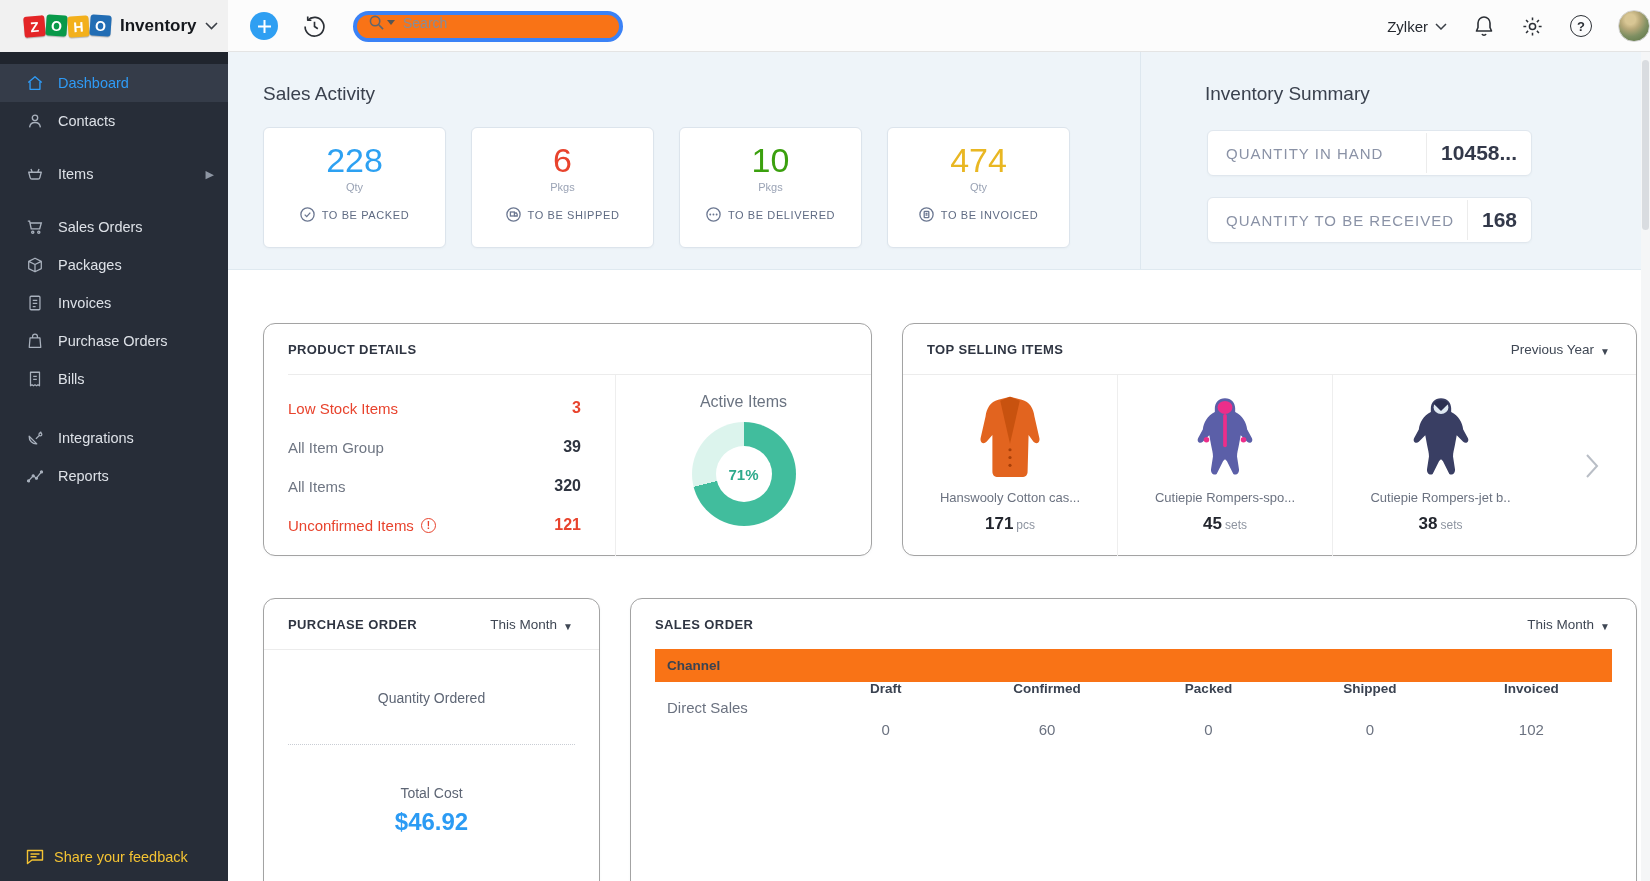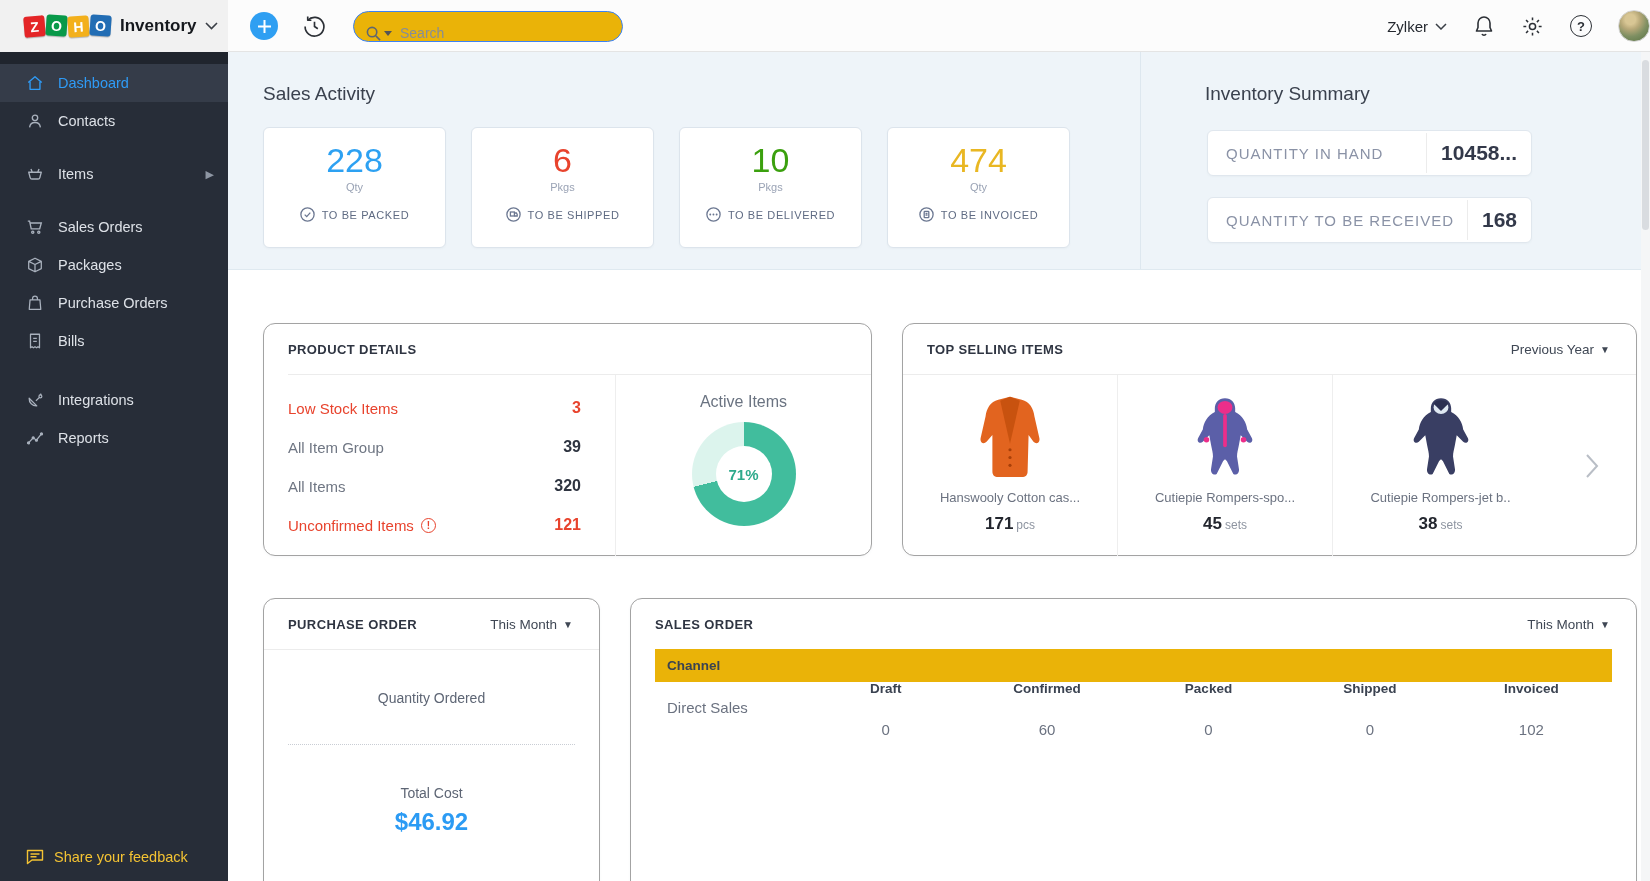--- a/index.html
+++ b/index.html
@@ -13,21 +13,21 @@
   .logo-tile{width:21px;height:21px;border-radius:3px;color:#fff;font-weight:bold;font-size:14px;display:flex;align-items:center;justify-content:center;box-shadow:0 1px 1px rgba(0,0,0,.25);}
   .logo-tile:nth-child(1){transform:rotate(-5deg);}
   .logo-tile:nth-child(2){transform:rotate(4deg) translateY(-1px);}
   .logo-tile:nth-child(3){transform:rotate(-4deg);}
   .logo-tile:nth-child(4){transform:rotate(4deg) translateY(-1px);}
   .logo-name{margin-left:9px;font-size:17px;font-weight:bold;color:#15181d;}
   .caret{font-size:10px;color:#444;margin-left:6px;}
   .tb-actions{position:absolute;left:228px;top:0;right:0;height:52px;display:flex;align-items:center;}
   .plus-btn{width:28px;height:28px;border-radius:50%;background:#2f9ff2;color:#fff;display:flex;align-items:center;justify-content:center;margin-left:22px;cursor:pointer;flex:0 0 auto;}
   .hist-btn{margin-left:24px;cursor:pointer;display:flex;align-items:center;}
-  .search-box{margin-left:26px;width:270px;height:31px;border:1px solid #3b82f6;border-radius:16px;background:#eab308;display:flex;align-items:flex-end;padding:0 12px;}
+  .search-box{margin-left:26px;width:270px;height:31px;border:4px solid #3b82f6;border-radius:16px;background:#f97316;display:flex;align-items:flex-start;padding:0 12px;}
   .search-box input{border:none;outline:none;background:transparent;font-size:14px;color:#3b414c;margin-left:8px;width:190px;font-family:"Liberation Sans",sans-serif;}
   .search-box input::placeholder{color:#868d99;}
   .tb-right{margin-left:auto;display:flex;align-items:center;gap:26px;}
   .org-switch{display:flex;align-items:center;font-size:15px;color:#24282f;cursor:pointer;}
   .tb-icon{cursor:pointer;display:flex;align-items:center;}
   .help-circle{width:22px;height:22px;border:1.6px solid #2c3036;border-radius:50%;display:flex;align-items:center;justify-content:center;font-size:13px;font-weight:bold;color:#2c3036;}
   .avatar{width:32px;height:32px;border-radius:50%;background:radial-gradient(circle at 38% 28%,#d8c694 0 18%,#b7a878 35%,#7e8f62 60%,#55703f 100%);border:1px solid #d6d6d6;cursor:pointer;}
 
   
   .sidebar{position:absolute;left:0;top:52px;bottom:0;width:228px;background:#272d38;z-index:4;}
@@ -55,21 +55,21 @@
   .band-divider{position:absolute;left:912px;top:0;bottom:0;border-left:1px solid #dde7ef;}
   .inv-title{position:absolute;left:977px;top:31px;}
   .inv-box{position:absolute;left:979px;width:325px;height:46px;background:#fff;border:1px solid #e0e7ee;border-radius:6px;display:flex;align-items:center;box-shadow:0 1px 2px rgba(70,90,110,.04);}
   .inv-box .lbl{flex:1;padding-left:18px;font-size:15px;letter-spacing:1px;color:#8a92a6;}
   .inv-box .val{border-left:1px solid #ececec;padding:8px 14px;font-size:21px;font-weight:bold;color:#33394a;}
 
   .card{position:absolute;background:#fff;border:1px solid #a3a3a3;border-radius:12px;box-shadow:0 1px 3px rgba(60,70,90,.04);}
   .card-hd{height:50px;display:flex;align-items:center;justify-content:space-between;padding:0 26px 0 24px;}
   .card-hd .hd-title{font-size:13px;font-weight:bold;letter-spacing:.4px;color:#2f3542;}
   .hd-rule{border-top:1px solid #ececec;margin-left:24px;}
-  .period{font-size:13.5px;color:#3f4754;cursor:pointer;display:flex;align-items:center;gap:6px;}
+  .period{font-size:13.5px;color:#3f4754;cursor:pointer;display:flex;align-items:flex-end;gap:6px;}
   .period .caret{margin-left:0;color:#3f4754;}
 
   
   .pd-card{left:35px;top:271px;width:609px;height:233px;}
   .pd-body{display:flex;height:181px;}
   .pd-list{width:352px;border-right:1px solid #eee;padding:21px 34px 0 24px;}
   .pd-row{display:flex;justify-content:space-between;align-items:center;height:24px;margin-bottom:15px;font-size:15px;}
   .pd-row .pl{color:#6f7683;cursor:pointer;display:flex;align-items:center;gap:7px;}
   .pd-row .pv{font-weight:bold;color:#2e3440;font-size:16px;}
   .pd-row.alert .pl,.pd-row.alert .pv{color:#e8432d;}
@@ -95,21 +95,21 @@
   .po-metric{text-align:center;}
   .po-label{font-size:14px;color:#5d6574;}
   .po-value{font-size:24px;font-weight:bold;color:#2b9bf4;margin-top:7px;}
   .po-m1{margin-top:40px;}
   .po-dotted{border-top:1px dotted #c9cdd4;margin:38px 24px 0;}
   .po-m2{margin-top:40px;}
 
   
   .so-card{left:402px;top:546px;width:1007px;height:340px;}
   .so-table{margin:0 24px;}
-  .so-thead{display:flex;align-items:center;background:#eab308;height:33px;font-size:13.5px;font-weight:bold;color:#3b4351;}
+  .so-thead{display:flex;align-items:center;background:#f97316;height:33px;font-size:13.5px;font-weight:bold;color:#3b4351;}
   .so-trow{display:flex;align-items:center;height:50px;font-size:15px;color:#6b7280;}
   .so-c0{flex:0 0 150px;padding-left:12px;text-align:left;}
   .so-cn{flex:1;text-align:center;margin-top:45px;}
 
   .scrollbar{position:absolute;right:0;top:52px;bottom:0;width:9px;background:#f5f6f7;}
   .scroll-thumb{position:absolute;right:1px;top:8px;width:7px;height:170px;border-radius:4px;background:#d9dce0;cursor:pointer;}
 
   svg{display:block;}
 </style>
 </head>
@@ -234,20 +234,29 @@
       </span>
       <span>Sales Orders</span>
     </div>
     <div class="sb-item">
       <span class="sb-ic">
         <svg viewBox="0 0 20 20" fill="none" stroke="currentColor" stroke-width="1.4">
             <path d="M10 2.5 17 6v8l-7 3.5L3 14V6Z M3 6l7 3.5L17 6 M10 9.5V17.5" stroke-linejoin="round"></path>
           </svg>
       </span>
       <span>Packages</span>
+    </div>
+    <div class="sb-item">
+      <span class="sb-ic">
+        <svg viewBox="0 0 20 20" fill="none" stroke="currentColor" stroke-width="1.4">
+            <rect x="4.5" y="2.5" width="11" height="15" rx="1.2"></rect>
+            <path d="M7.5 7h5M7.5 10.5h5M7.5 14h3.2"></path>
+          </svg>
+      </span>
+      <span>Invoices</span>
     </div>
     <div class="sb-item">
       <span class="sb-ic">
         <svg viewBox="0 0 20 20" fill="none" stroke="currentColor" stroke-width="1.4">
             <path d="M4.5 6.5h11l.9 10.5H3.6Z M7.3 6.5V5a2.7 2.7 0 0 1 5.4 0v1.5" stroke-linejoin="round"></path>
           </svg>
       </span>
       <span>Purchase Orders</span>
     </div>
     <div class="sb-item">

